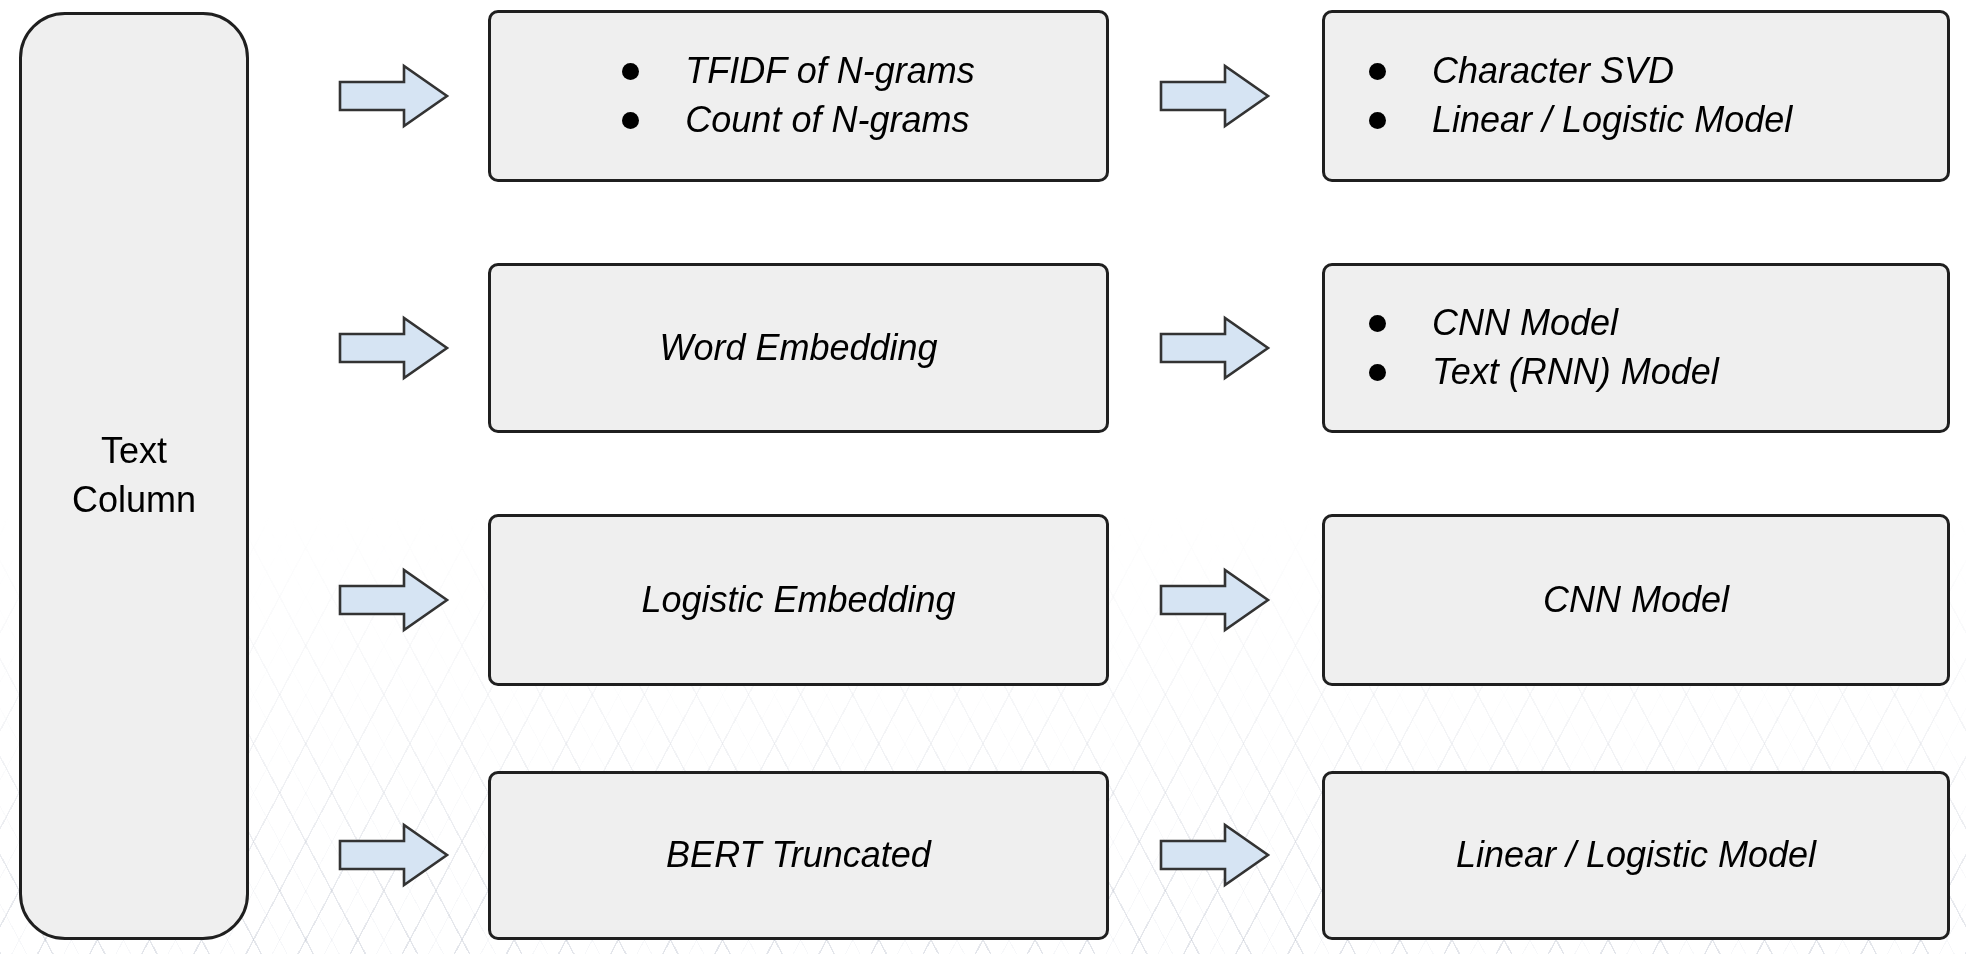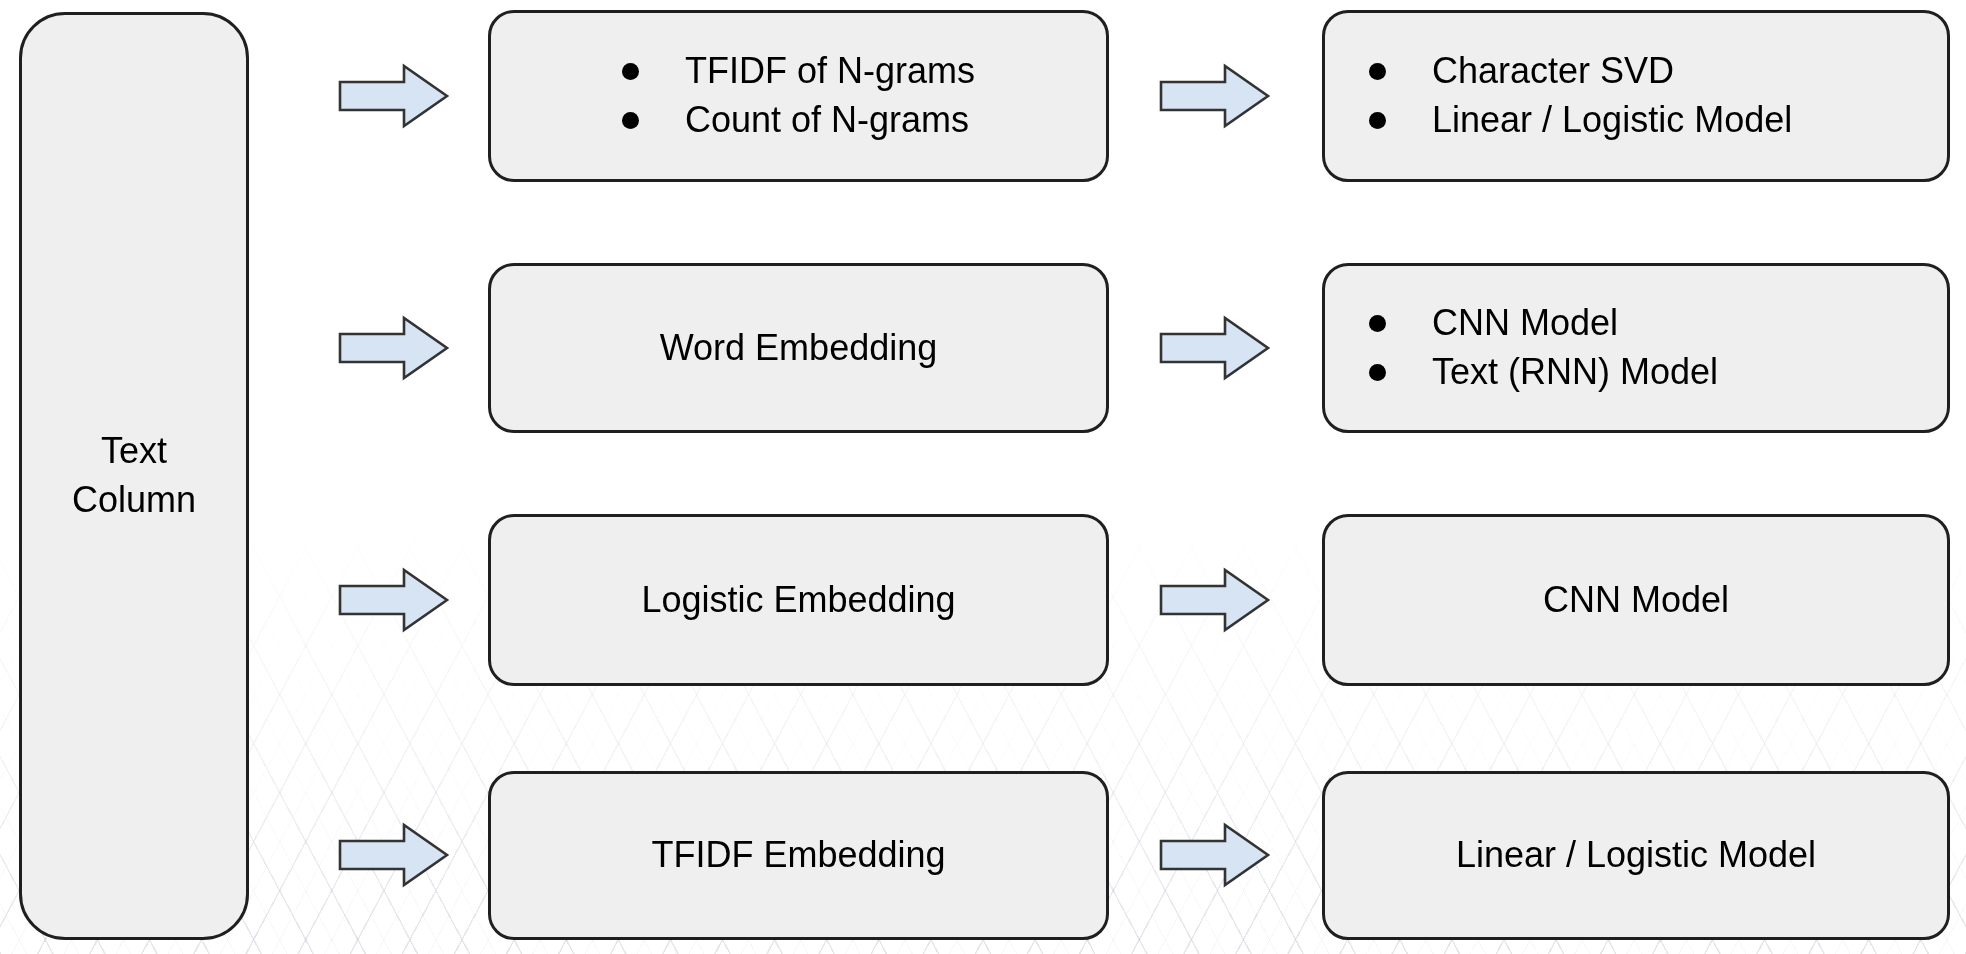--- a/index.html
+++ b/index.html
@@ -46,21 +46,22 @@
     left: 19px; top: 12px;
     width: 230px; height: 928px;
     border-radius: 46px;
     align-items: center;
   }
   .source-label {
     white-space: pre-line;
     text-align: center;
   }
   .node {
-    border-radius: 26px;
+    border-radius: 10px;
+    font-style: italic;
   }
   .mid   { left: 488px;  width: 621px; }
   .right { left: 1322px; width: 628px; }
   .r1 { top: 10px;  height: 172px; }
   .r2 { top: 263px; height: 170px; }
   .r3 { top: 514px; height: 172px; }
   .r4 { top: 771px; height: 169px; }
   .center-label { text-align: center; padding: 0 9px; }
   .list { display: flex; flex-direction: column; }
   .list.centered { margin: 0 auto; }
@@ -165,21 +166,21 @@
     <polygon points="2,19 66,19 66,3 109,33 66,63 66,47 2,47"></polygon>
   </svg>
   <div class="box node right r3">
     <div class="center-label">CNN Model</div>
   </div>
 
   <svg class="arrow a-left ar4" viewBox="0 0 112 66">
     <polygon points="2,19 66,19 66,3 109,33 66,63 66,47 2,47"></polygon>
   </svg>
   <div class="box node mid r4">
-    <div class="center-label">TFIDF Embedding</div>
+    <div class="center-label">BERT Truncated</div>
   </div>
   <svg class="arrow a-right ar4" viewBox="0 0 112 66">
     <polygon points="2,19 66,19 66,3 109,33 66,63 66,47 2,47"></polygon>
   </svg>
   <div class="box node right r4">
     <div class="center-label">Linear / Logistic Model</div>
   </div>
 </div>
 
 </body></html>

